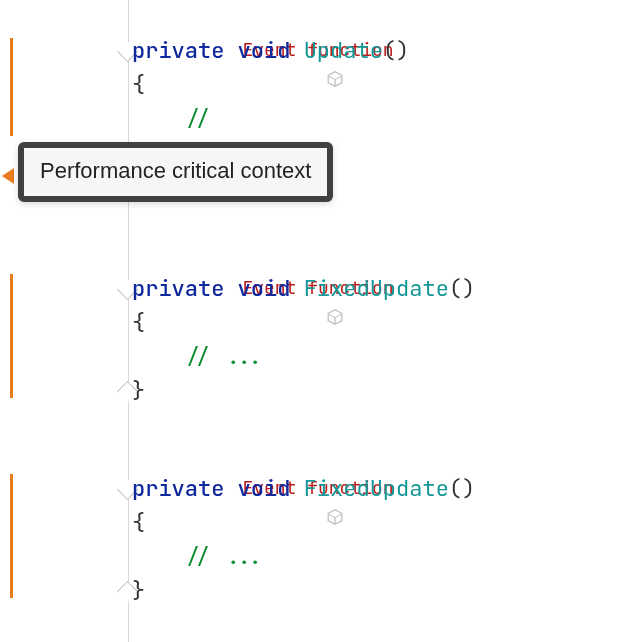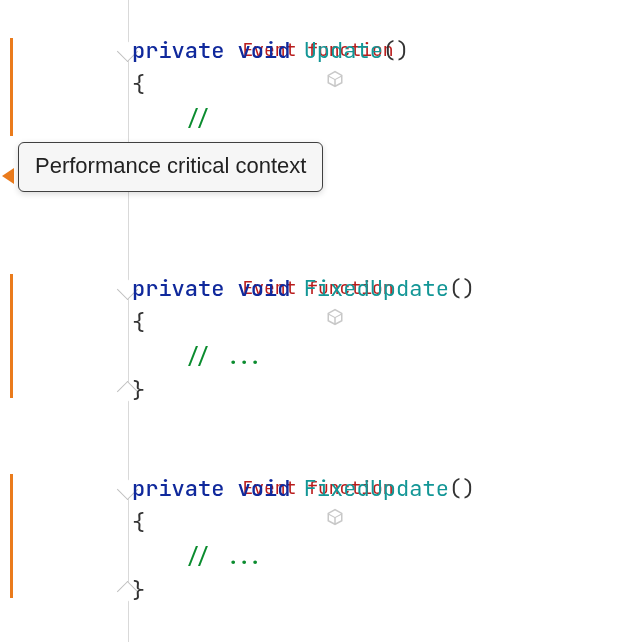--- a/index.html
+++ b/index.html
@@ -93,21 +93,21 @@
   .hint .unity-icon { position: relative; top: -2px; }
   .kw { color: #10299c; font-weight: 500; }
   .fn { color: #139696; }
   .pn { color: #333; }
   .cm { color: #0b8c2f; font-style: normal; }
   .tooltip {
     position: absolute;
     left: 18px;
     top: 142px;
     background: #f6f6f6;
-    border: 1px solid #404040;
+    border: 6px solid #404040;
     border-radius: 6px;
     padding: 10px 16px 12px 16px;
     font-family: -apple-system, "Segoe UI", Arial, sans-serif;
     font-size: 22px;
     color: #222;
     box-shadow: 0 2px 6px rgba(0,0,0,.15);
     z-index: 10;
   }
   .perf-arrow {
     position: absolute;

